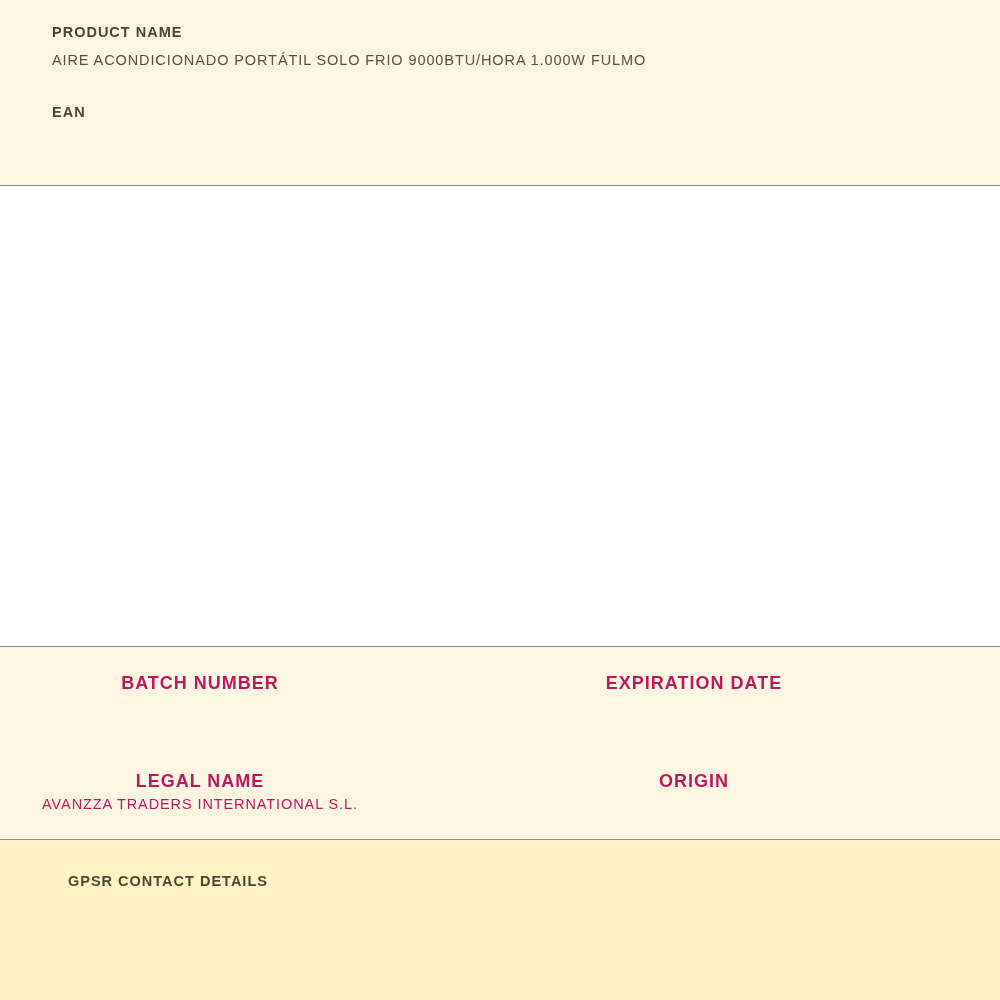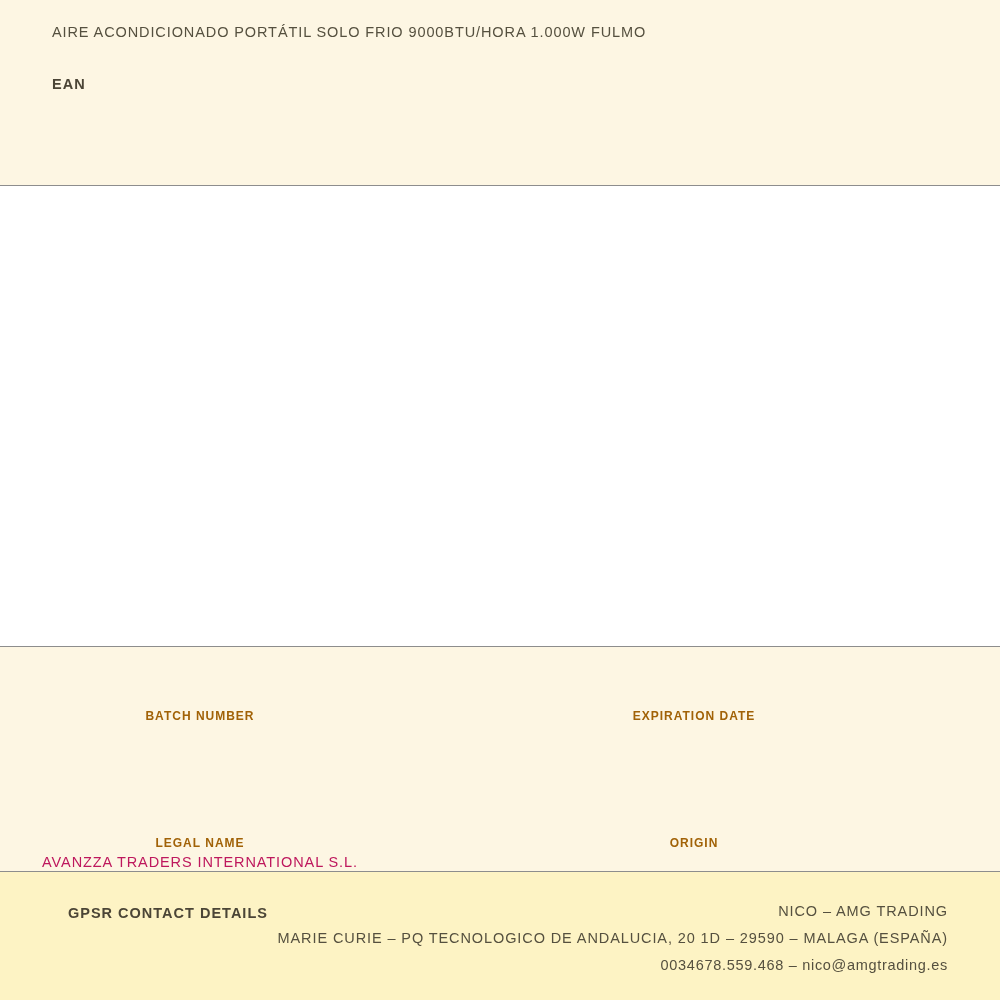--- a/index.html
+++ b/index.html
@@ -82,26 +82,25 @@
     text-align: center;
   }
   .col.left-col {
     padding-right: 100px;
   }
   .col.right-col {
     padding-right: 112px;
     text-align: center;
   }
   .col-label {
-    font-size: 12px;
+    font-size: 18px;
     font-weight: bold;
     letter-spacing: 1.0px;
-    color: #a16207;
+    color: #be185d;
     text-transform: uppercase;
-    margin-top: 36px;
   }
   .col-value {
     font-size: 14.5px;
     letter-spacing: 0.9px;
     color: #be185d;
     text-transform: uppercase;
     margin-top: 4px;
     min-height: 17px;
   }
   .cols-row.second {
@@ -139,20 +138,21 @@
     letter-spacing: 0.7px;
   }
 </style>
 </head>
 <body>
 
 <div class="sheet">
 
   <div class="top-block">
     <div class="field">
+      <div class="field-label">PRODUCT NAME</div>
       <div class="field-value">AIRE ACONDICIONADO PORTÁTIL SOLO FRIO 9000btu/HORA 1.000W FULMO</div>
     </div>
     <div class="field">
       <div class="field-label">EAN</div>
     </div>
   </div>
 
   <div class="middle-block"></div>
 
   <div class="cols-block">
@@ -172,20 +172,15 @@
         <div class="col-value">AVANZZA TRADERS INTERNATIONAL S.L.</div>
       </div>
       <div class="col right-col">
         <div class="col-label">ORIGIN</div>
       </div>
     </div>
   </div>
 
   <div class="footer-block">
     <div class="footer-label">GPSR CONTACT DETAILS</div>
-    <div class="footer-lines">
-      <div>NICO – AMG TRADING</div>
-      <div>MARIE CURIE – PQ TECNOLOGICO DE ANDALUCIA, 20 1D – 29590 – MALAGA (ESPAÑA)</div>
-      <div class="last">0034678.559.468 – nico@amgtrading.es</div>
-    </div>
   </div>
 
 </div>
 
 </body></html>

